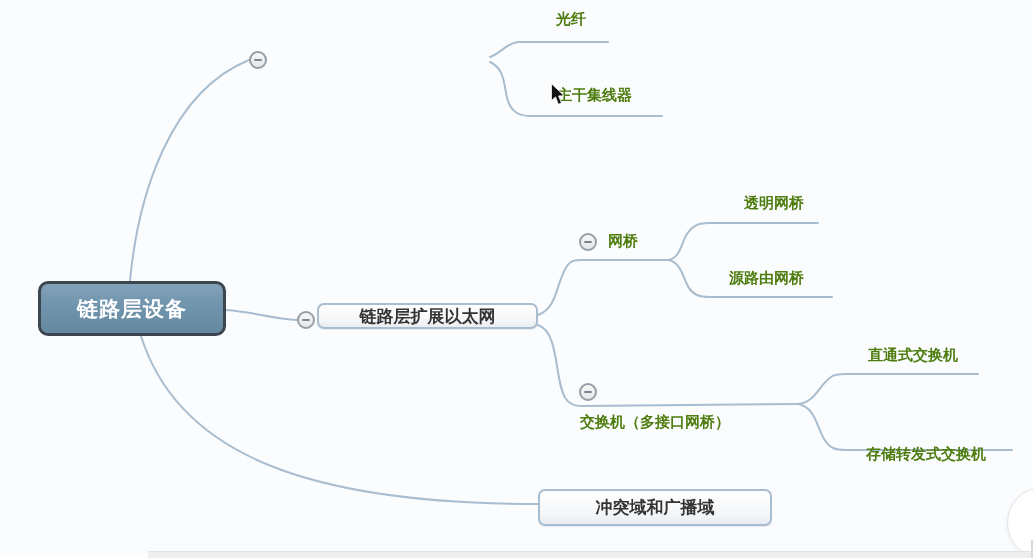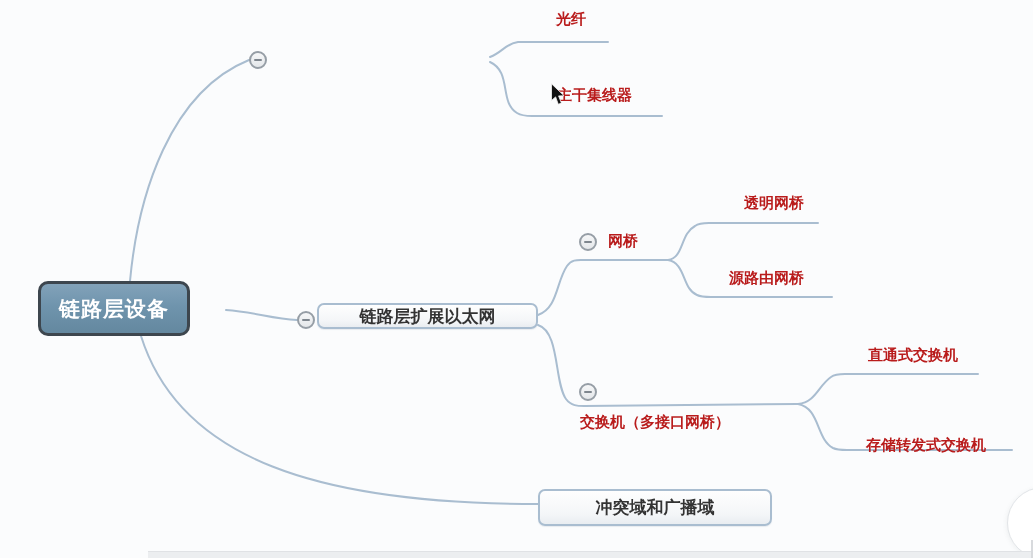--- a/index.html
+++ b/index.html
@@ -13,21 +13,21 @@
     width: 1033px;
     height: 558px;
     background: #fbfcfd;
     overflow: hidden;
   }
   svg.wires { position: absolute; left: 0; top: 0; pointer-events: none; }
 
   .node { position: absolute; display: flex; align-items: center; justify-content: center; cursor: default; }
 
   .root-topic {
-    left: 38px; top: 281px; width: 152px; height: 55px;
+    left: 38px; top: 281px; width: 188px; height: 55px;
     background: linear-gradient(180deg, #82a2b9 0%, #6f94ad 45%, #64889f 100%);
     border: 3px solid #3d464e;
     border-radius: 10px;
     color: #ffffff;
     font-size: 21px;
     font-weight: bold;
     letter-spacing: 1px;
   }
 
   .branch-topic {
@@ -38,21 +38,21 @@
     font-size: 17px;
     font-weight: bold;
     box-shadow: 0 1px 1px rgba(120,140,160,0.15);
   }
   .branch-physical { left: 261px; top: 43px; width: 229px; height: 33px; }
   .branch-link     { left: 317px; top: 303px; width: 221px; height: 26px; }
   .branch-domain   { left: 538px; top: 489px; width: 234px; height: 37px; }
 
   .line-topic {
     position: absolute;
-    color: #b91c1c;
+    color: #4d7c0f;
     font-size: 15px;
     font-weight: bold;
     white-space: nowrap;
     cursor: default;
   }
 
   .collapse-btn {
     position: absolute;
     width: 18px; height: 18px;
     border-radius: 50%;
@@ -156,21 +156,21 @@
   <div class="line-topic" style="left:608px; top:232px;">网桥</div>
 
   <div class="line-topic" style="left:744px; top:194px;">透明网桥</div>
 
   <div class="line-topic" style="left:729px; top:269px;">源路由网桥</div>
 
   <div class="line-topic" style="left:580px; top:383px;margin-top:30px;">交换机（多接口网桥）</div>
 
   <div class="line-topic" style="left:868px; top:346px;">直通式交换机</div>
 
-  <div class="line-topic" style="left:866px; top:436px;text-align:right;">存储转发式交换机</div>
+  <div class="line-topic" style="left:866px; top:445px;text-align:right;">存储转发式交换机</div>
 
   <svg class="mouse-cursor" viewBox="0 0 16 23">
     <path d="M1.5,0.8 L1.5,17.5 L5.6,13.9 L8.3,21.3 L11.4,20.1 L8.6,12.9 L14.0,12.7 Z" fill="#111111" stroke="#f6f6f6" stroke-width="0.8"></path>
   </svg>
 
   <div class="fab-circle"></div>
 
   <div class="bottom-strip"></div>
   <div class="right-edge-line"></div>
 

